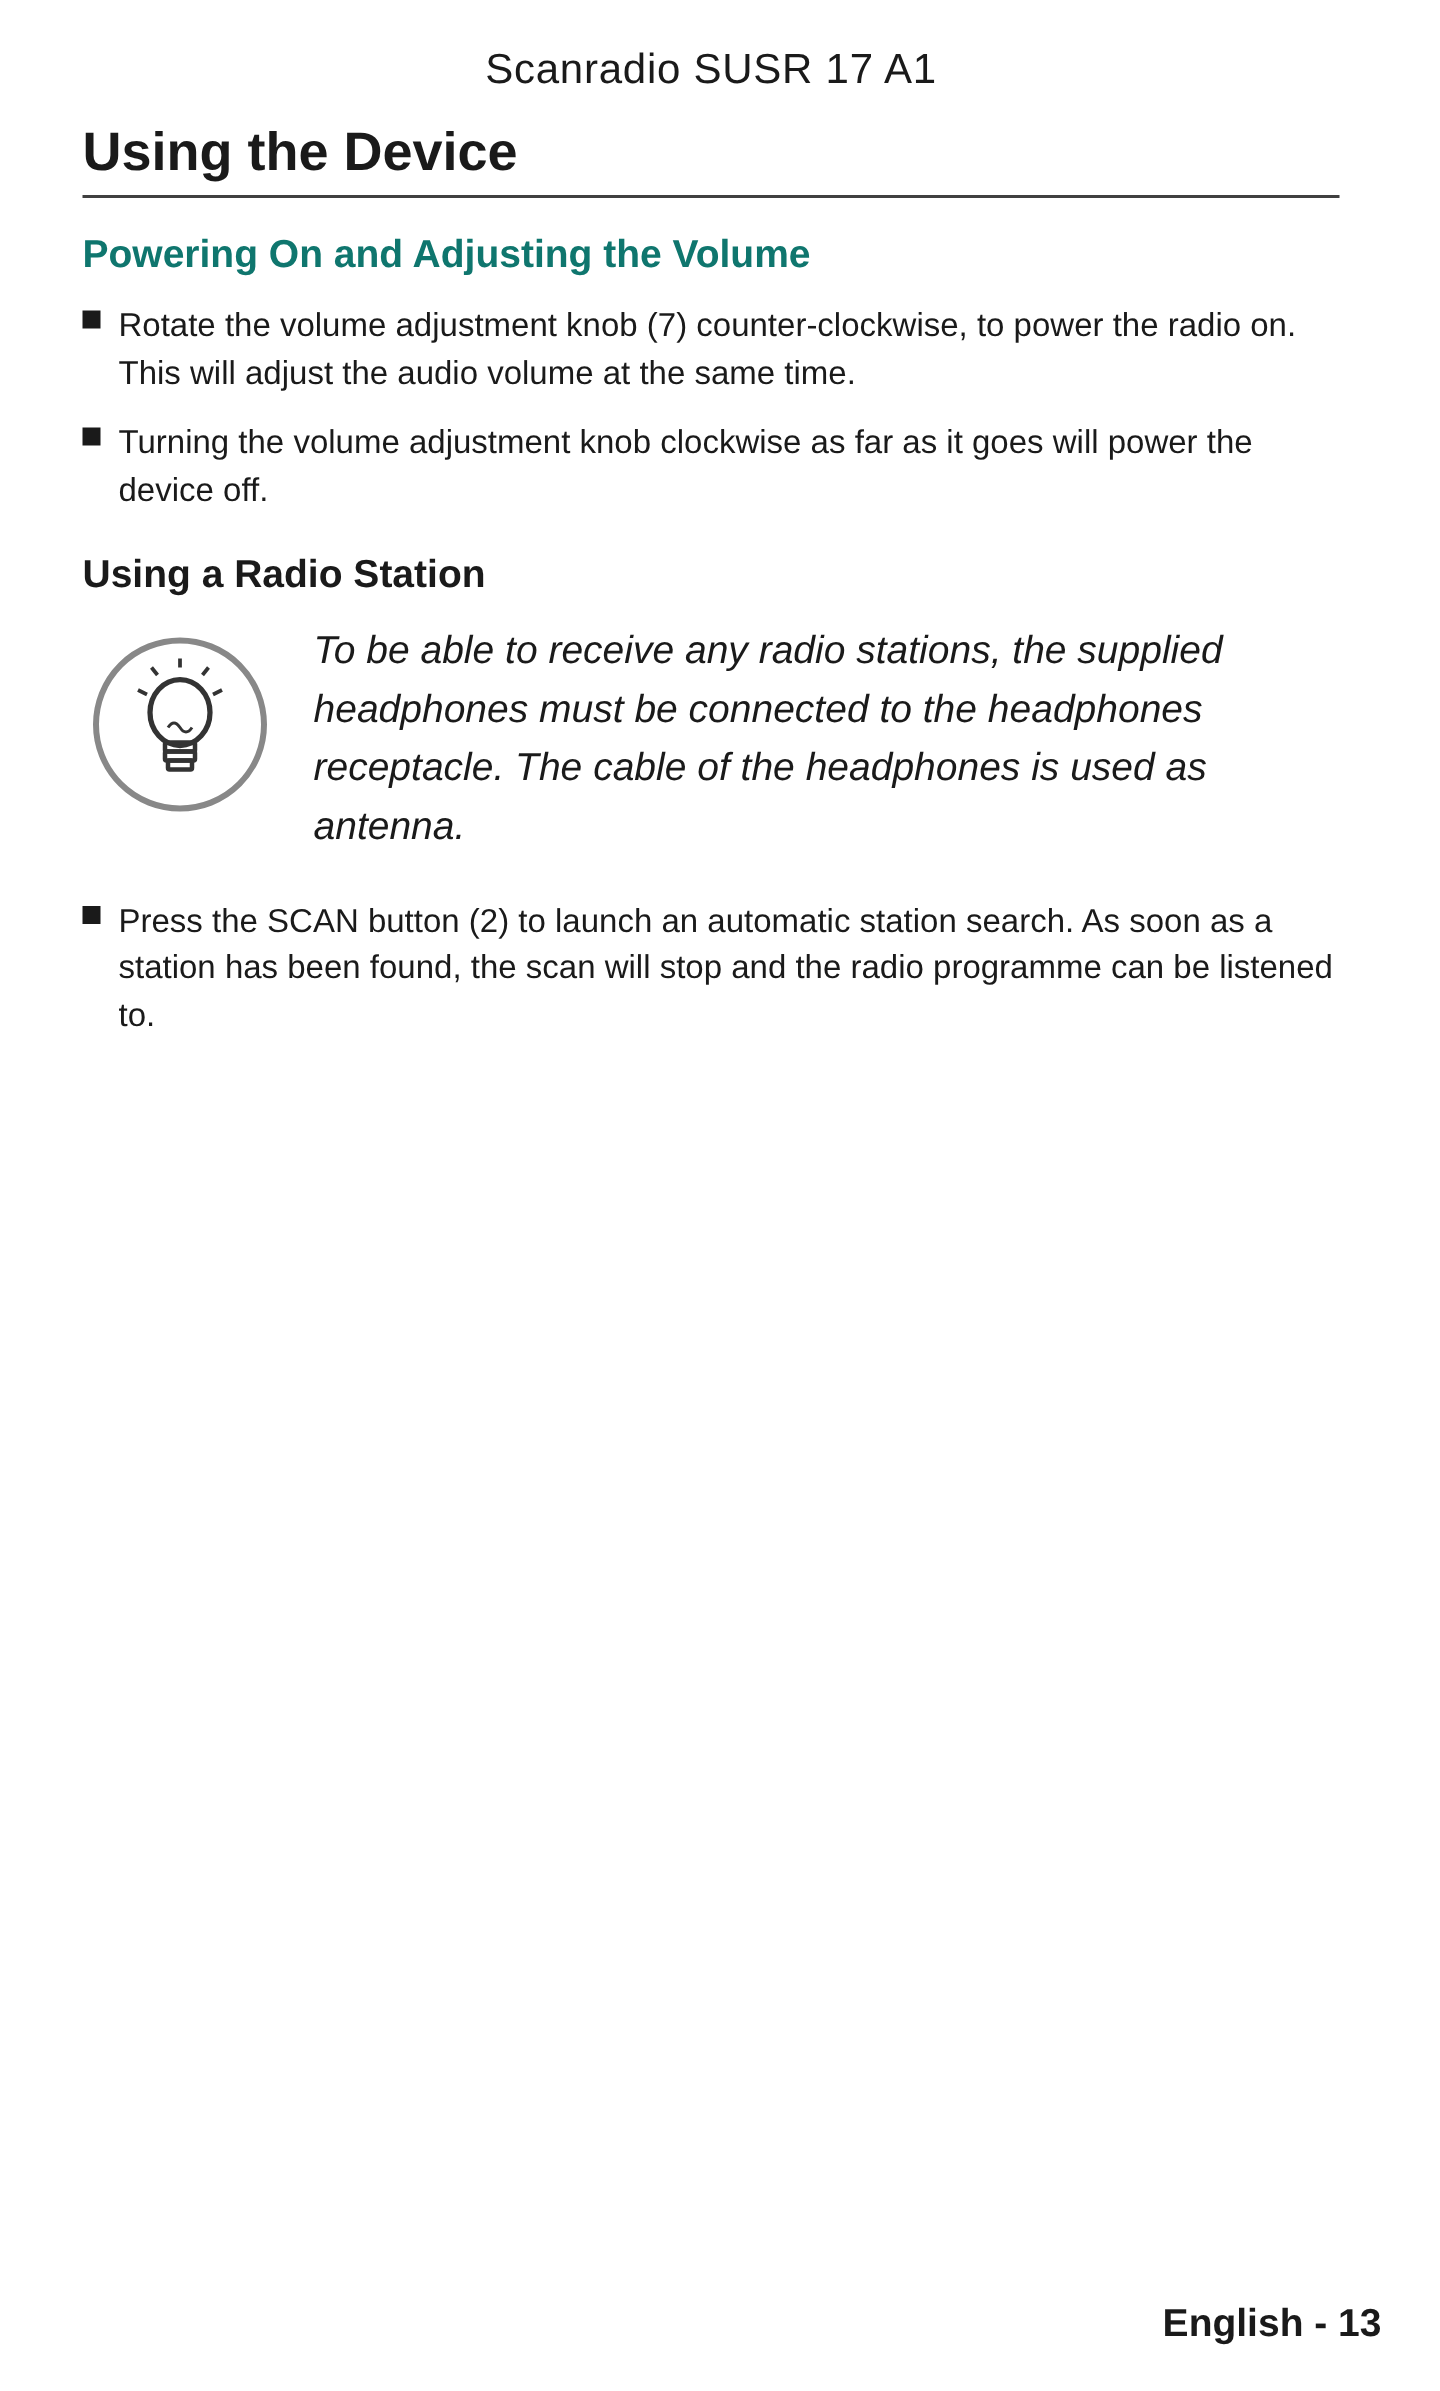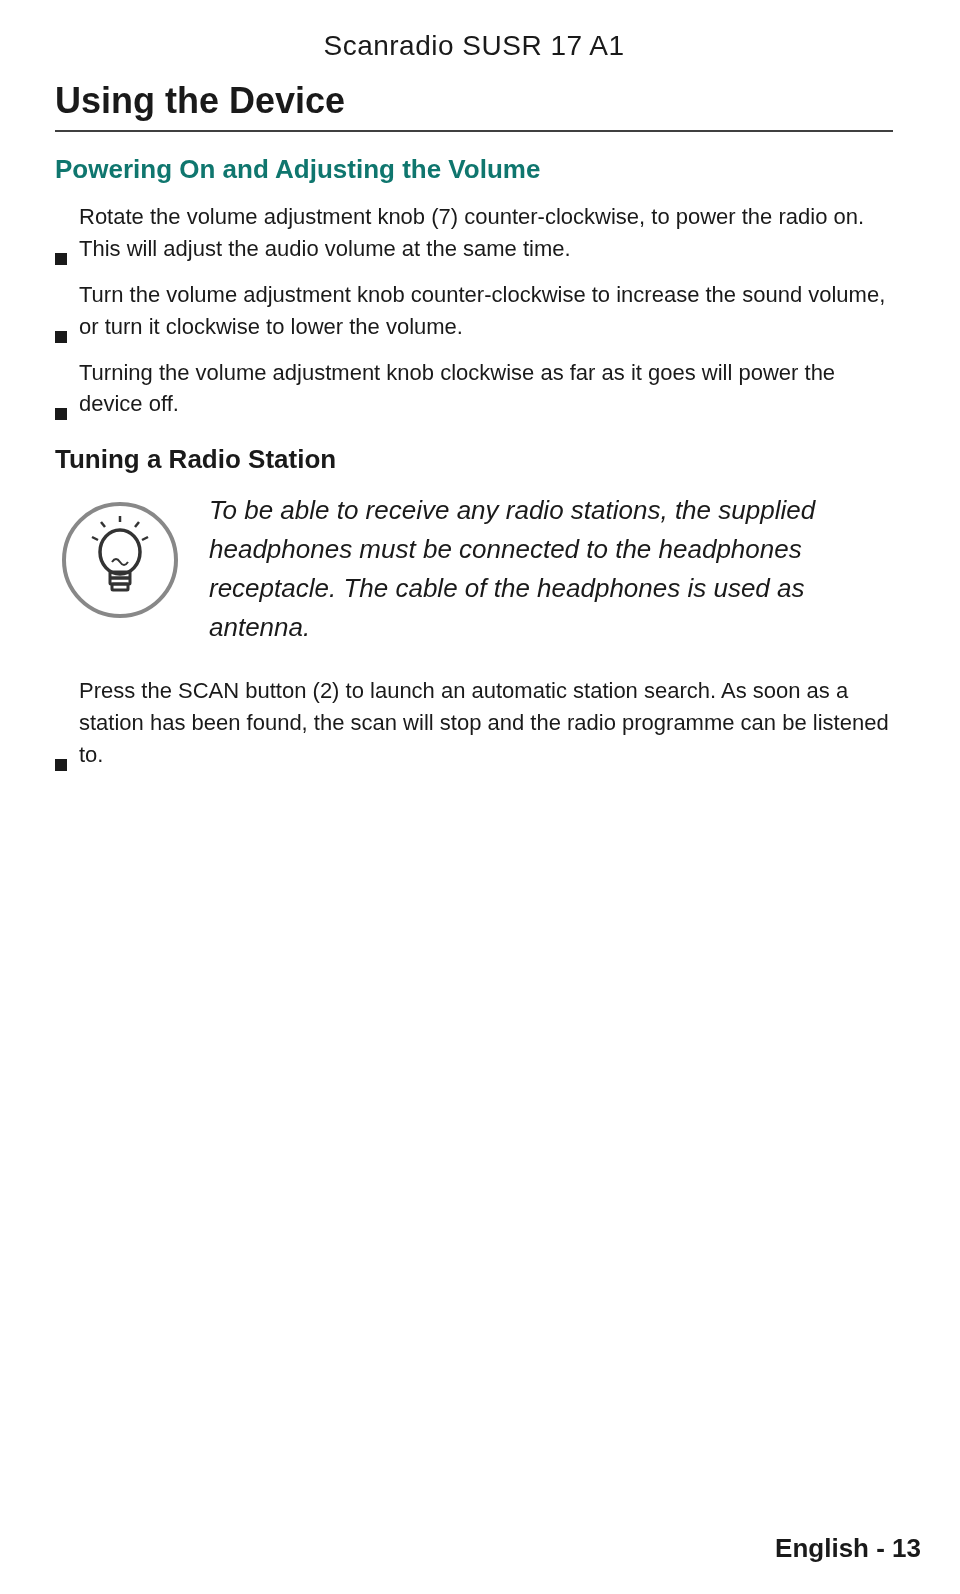--- a/index.html
+++ b/index.html
@@ -44,21 +44,21 @@
 
     .section-subtitle {
       font-size: 26px;
       font-weight: bold;
       color: #0f766e;
       margin-bottom: 16px;
     }
 
     .bullet-item {
       display: flex;
-      align-items: flex-end;
+      align-items: flex-start;
       margin-bottom: 14px;
       font-size: 22px;
       line-height: 1.45;
     }
 
     .bullet-square {
       display: inline-block;
       width: 12px;
       height: 12px;
       background: #1a1a1a;
@@ -133,32 +133,28 @@
 
   <div class="section-main-title">Using the Device</div>
 
   <div class="section-subtitle">Powering On and Adjusting the Volume</div>
 
   <div class="bullet-item">
     <span class="bullet-square"></span>
     <span class="bullet-text">Rotate the volume adjustment knob (7) counter-clockwise, to power the radio on. This will adjust the audio volume at the same time.</span>
   </div>
 
-  <div class="bullet-item">
-    <span class="bullet-square"></span>
-    <span class="bullet-text">Turn the volume adjustment knob counter-clockwise to increase the sound volume, or turn it clockwise to lower the volume.</span>
-  </div>
 
   <div class="bullet-item">
     <span class="bullet-square"></span>
     <span class="bullet-text">Turning the volume adjustment knob clockwise as far as it goes will power the device off.</span>
   </div>
 
   <div class="tuning-section">
-    <div class="tuning-title">Tuning a Radio Station</div>
+    <div class="tuning-title">Using a Radio Station</div>
     <div class="tuning-content">
       <div class="lightbulb-icon-container">
         <svg class="lightbulb-svg" viewBox="0 0 120 120" xmlns="http://www.w3.org/2000/svg">
 
           <circle cx="60" cy="60" r="56" fill="none" stroke="#888888" stroke-width="4"></circle>
 
           <ellipse cx="60" cy="52" rx="20" ry="22" fill="none" stroke="#333333" stroke-width="3.5"></ellipse>
 
           <line x1="60" y1="22" x2="60" y2="16" stroke="#333333" stroke-width="2.5"></line>
           <line x1="75" y1="27" x2="79" y2="22" stroke="#333333" stroke-width="2.5"></line>

